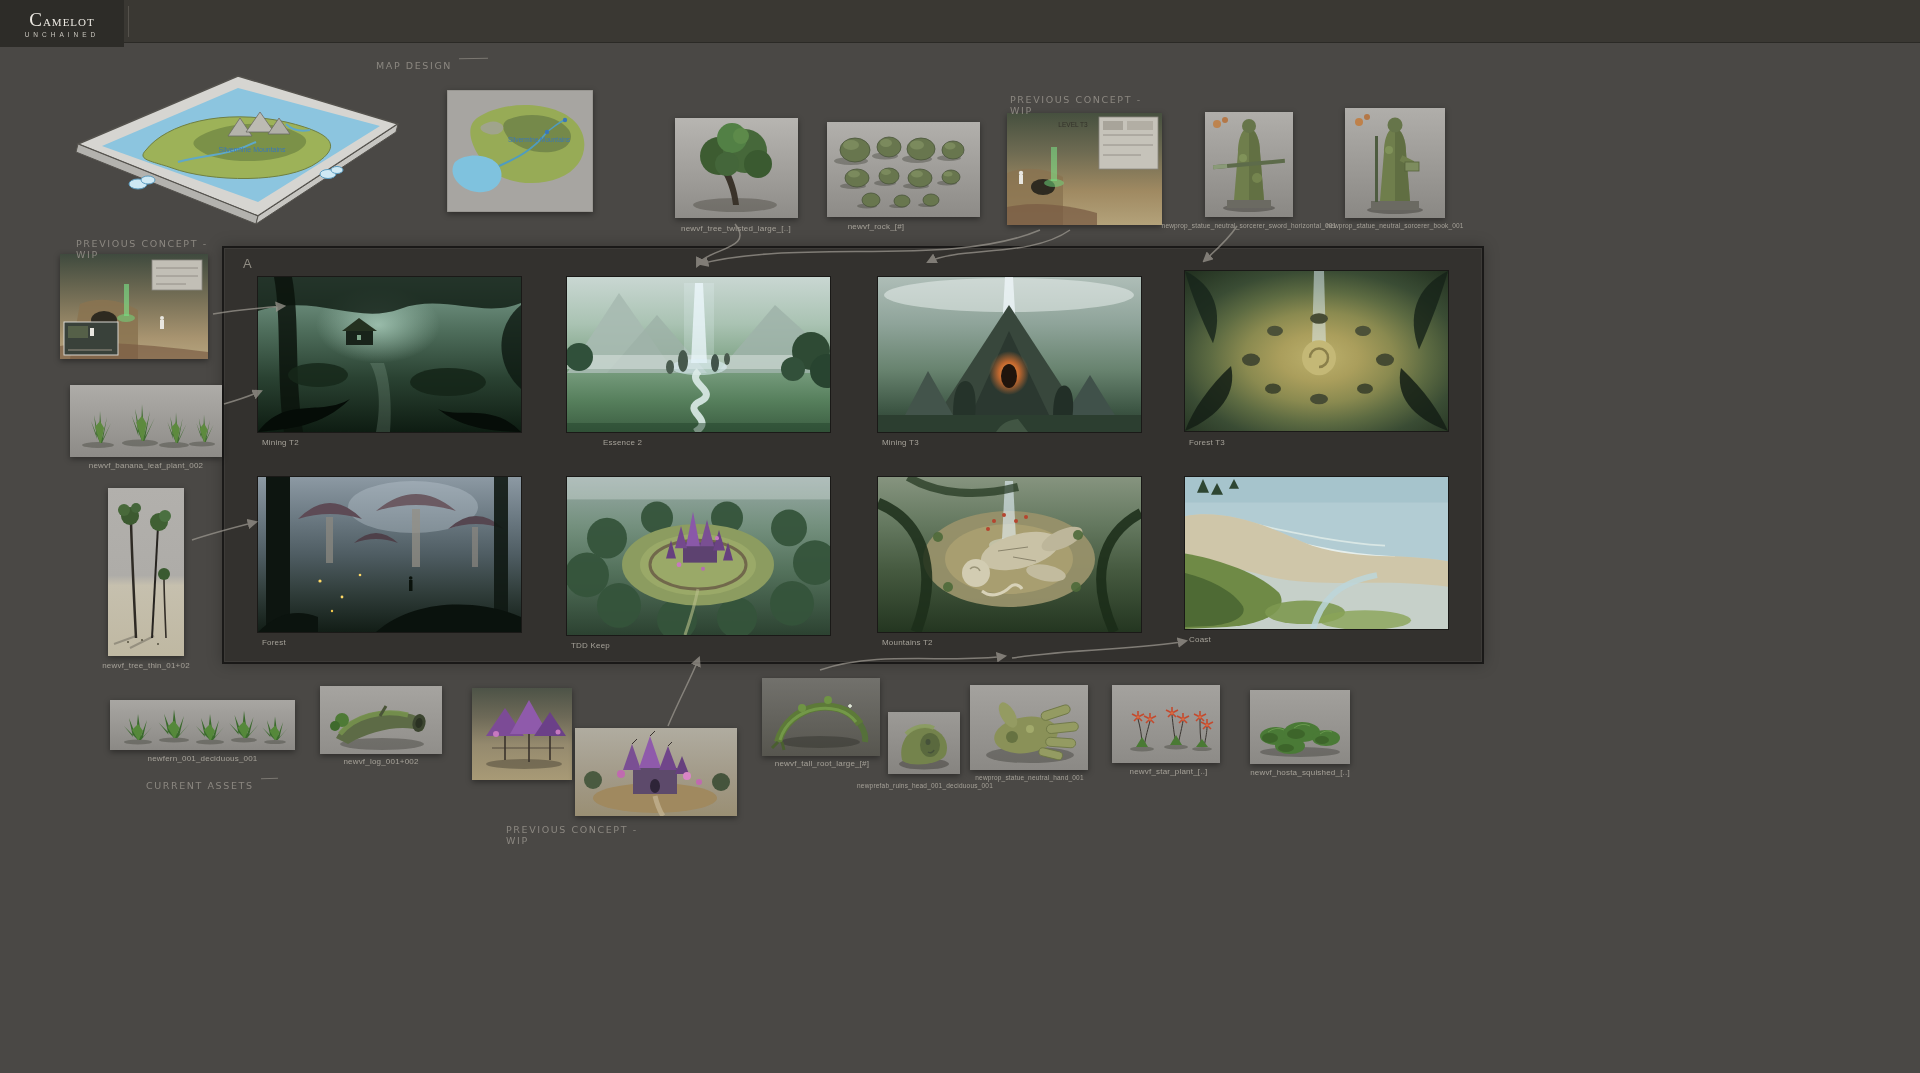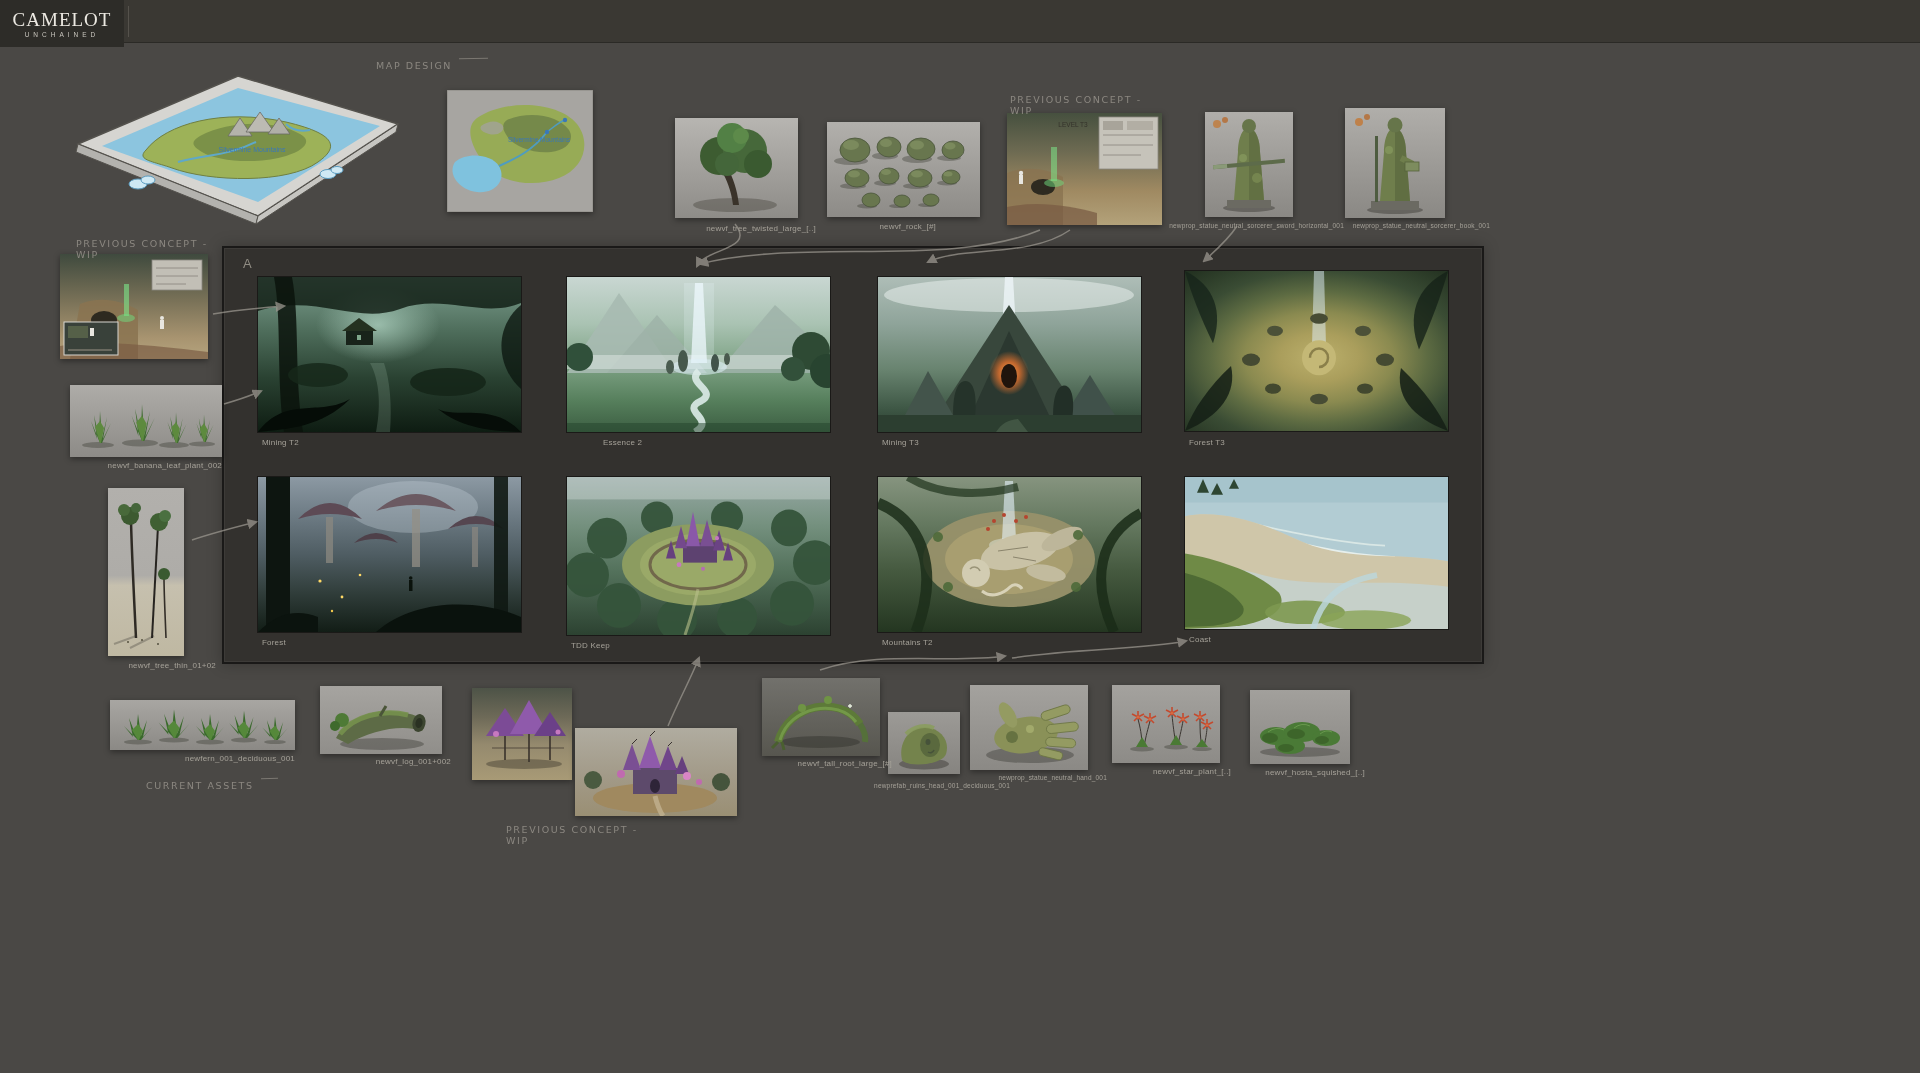--- a/index.html
+++ b/index.html
@@ -1,28 +1,28 @@
 <!DOCTYPE html>
 <html><head>
 <meta charset="utf-8">
 <style>
   html,body{margin:0;padding:0;background:#4a4845;}
   #canvas{position:relative;width:1920px;height:1073px;background:#4a4845;font-family:"Liberation Sans",sans-serif;overflow:hidden;}
   .abs{position:absolute;}
   .header{left:0;top:0;width:1920px;height:42px;background:#3a3833;border-bottom:1px solid #2b2a26;z-index:2;}
   .logo{left:0;top:0;width:124px;height:47px;background:#2d2c28;display:flex;flex-direction:column;align-items:center;justify-content:center;z-index:3;}
-  .logo-primary{display:block;font-family:"Liberation Serif",serif;font-size:19px;color:#ece9e2;letter-spacing:1px;line-height:1;}
+  .logo-primary{display:block;font-family:"Liberation Serif",serif;font-size:11px;color:#ece9e2;letter-spacing:1px;line-height:1;}
   .logo-primary::first-letter{font-size:19px;}
   .logo-secondary{display:block;font-size:6.5px;letter-spacing:4px;color:#c9c6be;margin-top:2px;}
   .header-sep{left:128px;top:6px;width:1px;height:31px;background:#55524c;z-index:4;}
   .header-title{left:142px;top:0;height:42px;line-height:42px;font-size:11px;letter-spacing:2.4px;color:#a6a298;z-index:4;white-space:nowrap;}
   .annotation{display:flex;align-items:flex-start;font-family:"DejaVu Sans",sans-serif;font-size:9.5px;letter-spacing:1.6px;color:#8b8780;z-index:3;}
   .annotation .tail{flex:1;border-bottom:1px solid rgba(150,146,138,.65);margin-left:7px;transform:translateY(-2px) rotate(-1deg);}
   .caption{font-size:8px;color:#a5a198;letter-spacing:.2px;z-index:3;}
-  .cap-center{text-align:right;}
+  .cap-center{text-align:center;}
   .cap-tiny{font-size:6.5px;white-space:nowrap;}
   .img{overflow:hidden;z-index:2;}
   .shadowed{box-shadow:0 2px 6px rgba(0,0,0,.4);}
   .board{background:#33312e;border:2px solid #1a1918;box-shadow:inset 0 0 0 1px rgba(255,255,255,.05),0 0 14px rgba(0,0,0,.25);z-index:1;}
   .board-marker{font-size:13px;color:#908c83;z-index:2;}
   .board-img{box-shadow:0 0 0 1px rgba(10,10,8,.6);}
   #arrows{left:0;top:0;z-index:6;pointer-events:none;}
   svg{display:block;}
   text{font-family:"Liberation Sans",sans-serif;}
 </style>

